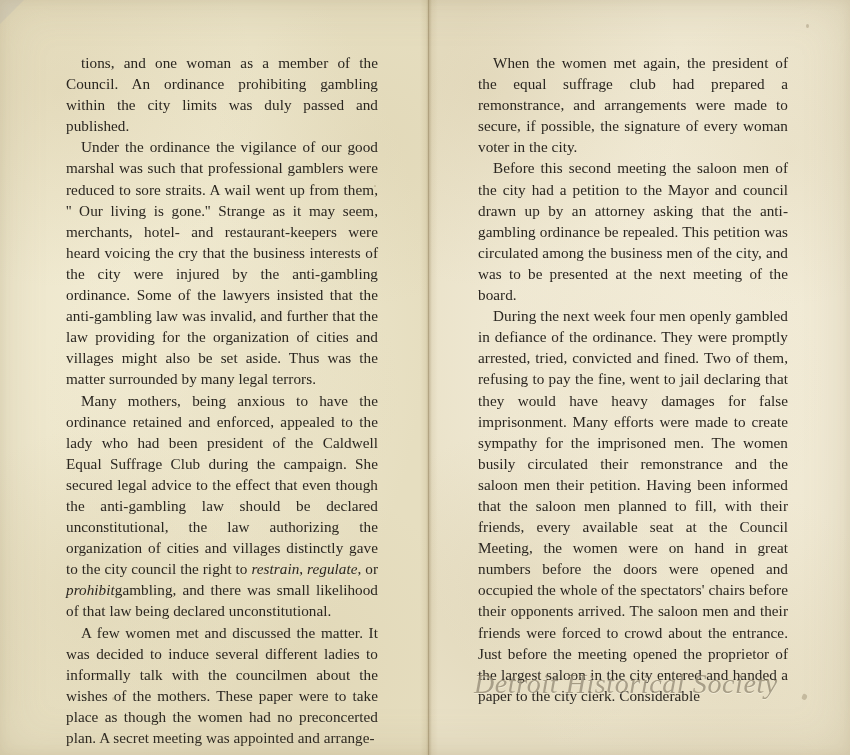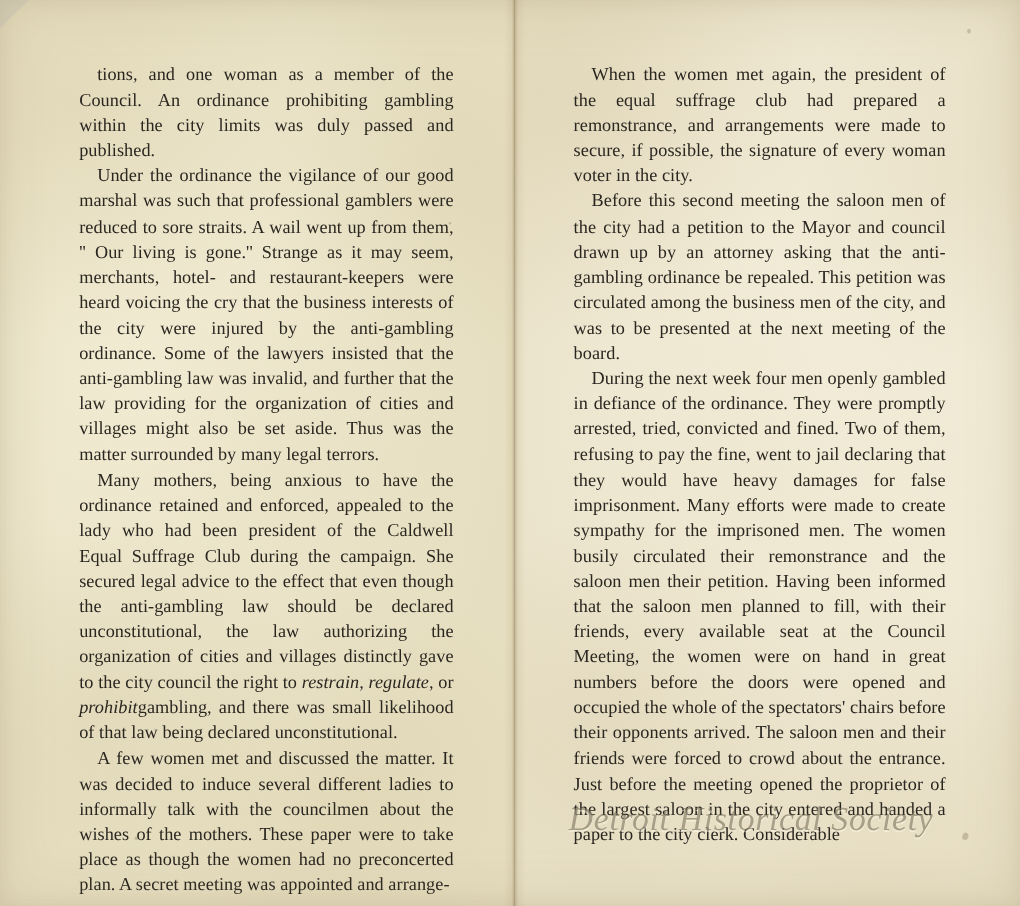--- a/index.html
+++ b/index.html
@@ -5,21 +5,21 @@
   html, body {
     margin: 0;
     padding: 0;
     background: #ddd7c4;
   }
   #scan {
     position: relative;
     width: 850px;
     height: 755px;
     overflow: hidden;
-    background: #ffffff;
+    background: #bef264;
     font-family: "Liberation Serif", serif;
     text-decoration: underline;
   }
 
   
   .sheet {
     position: absolute;
     top: 0;
     bottom: 0;
   }

